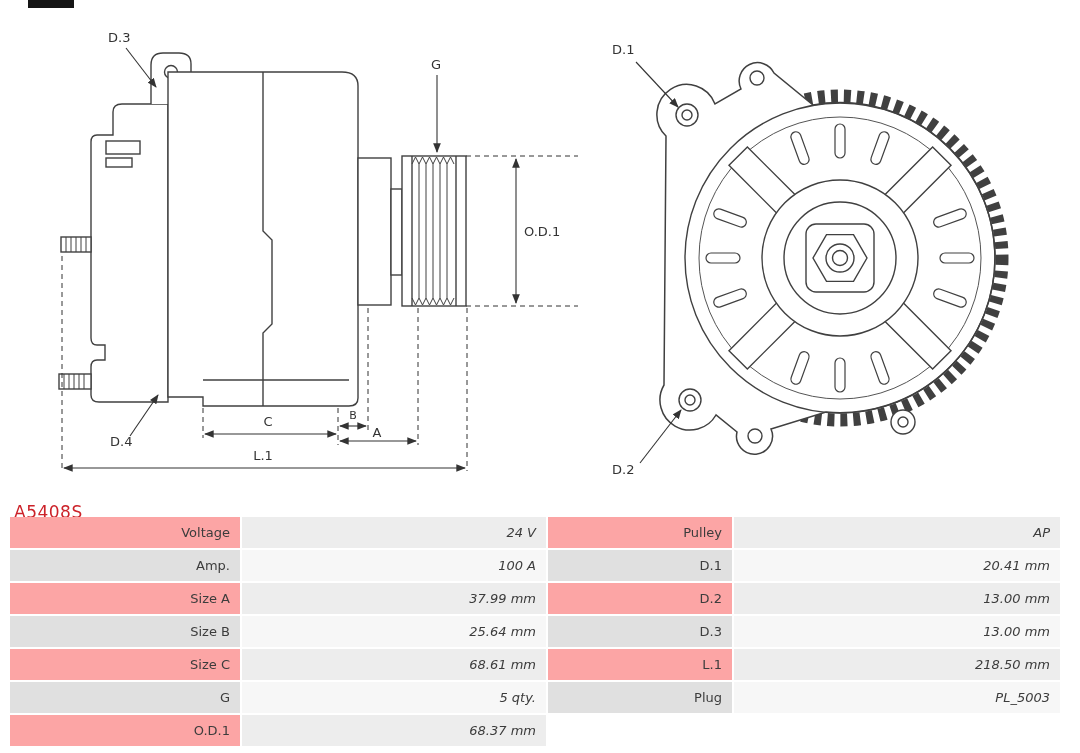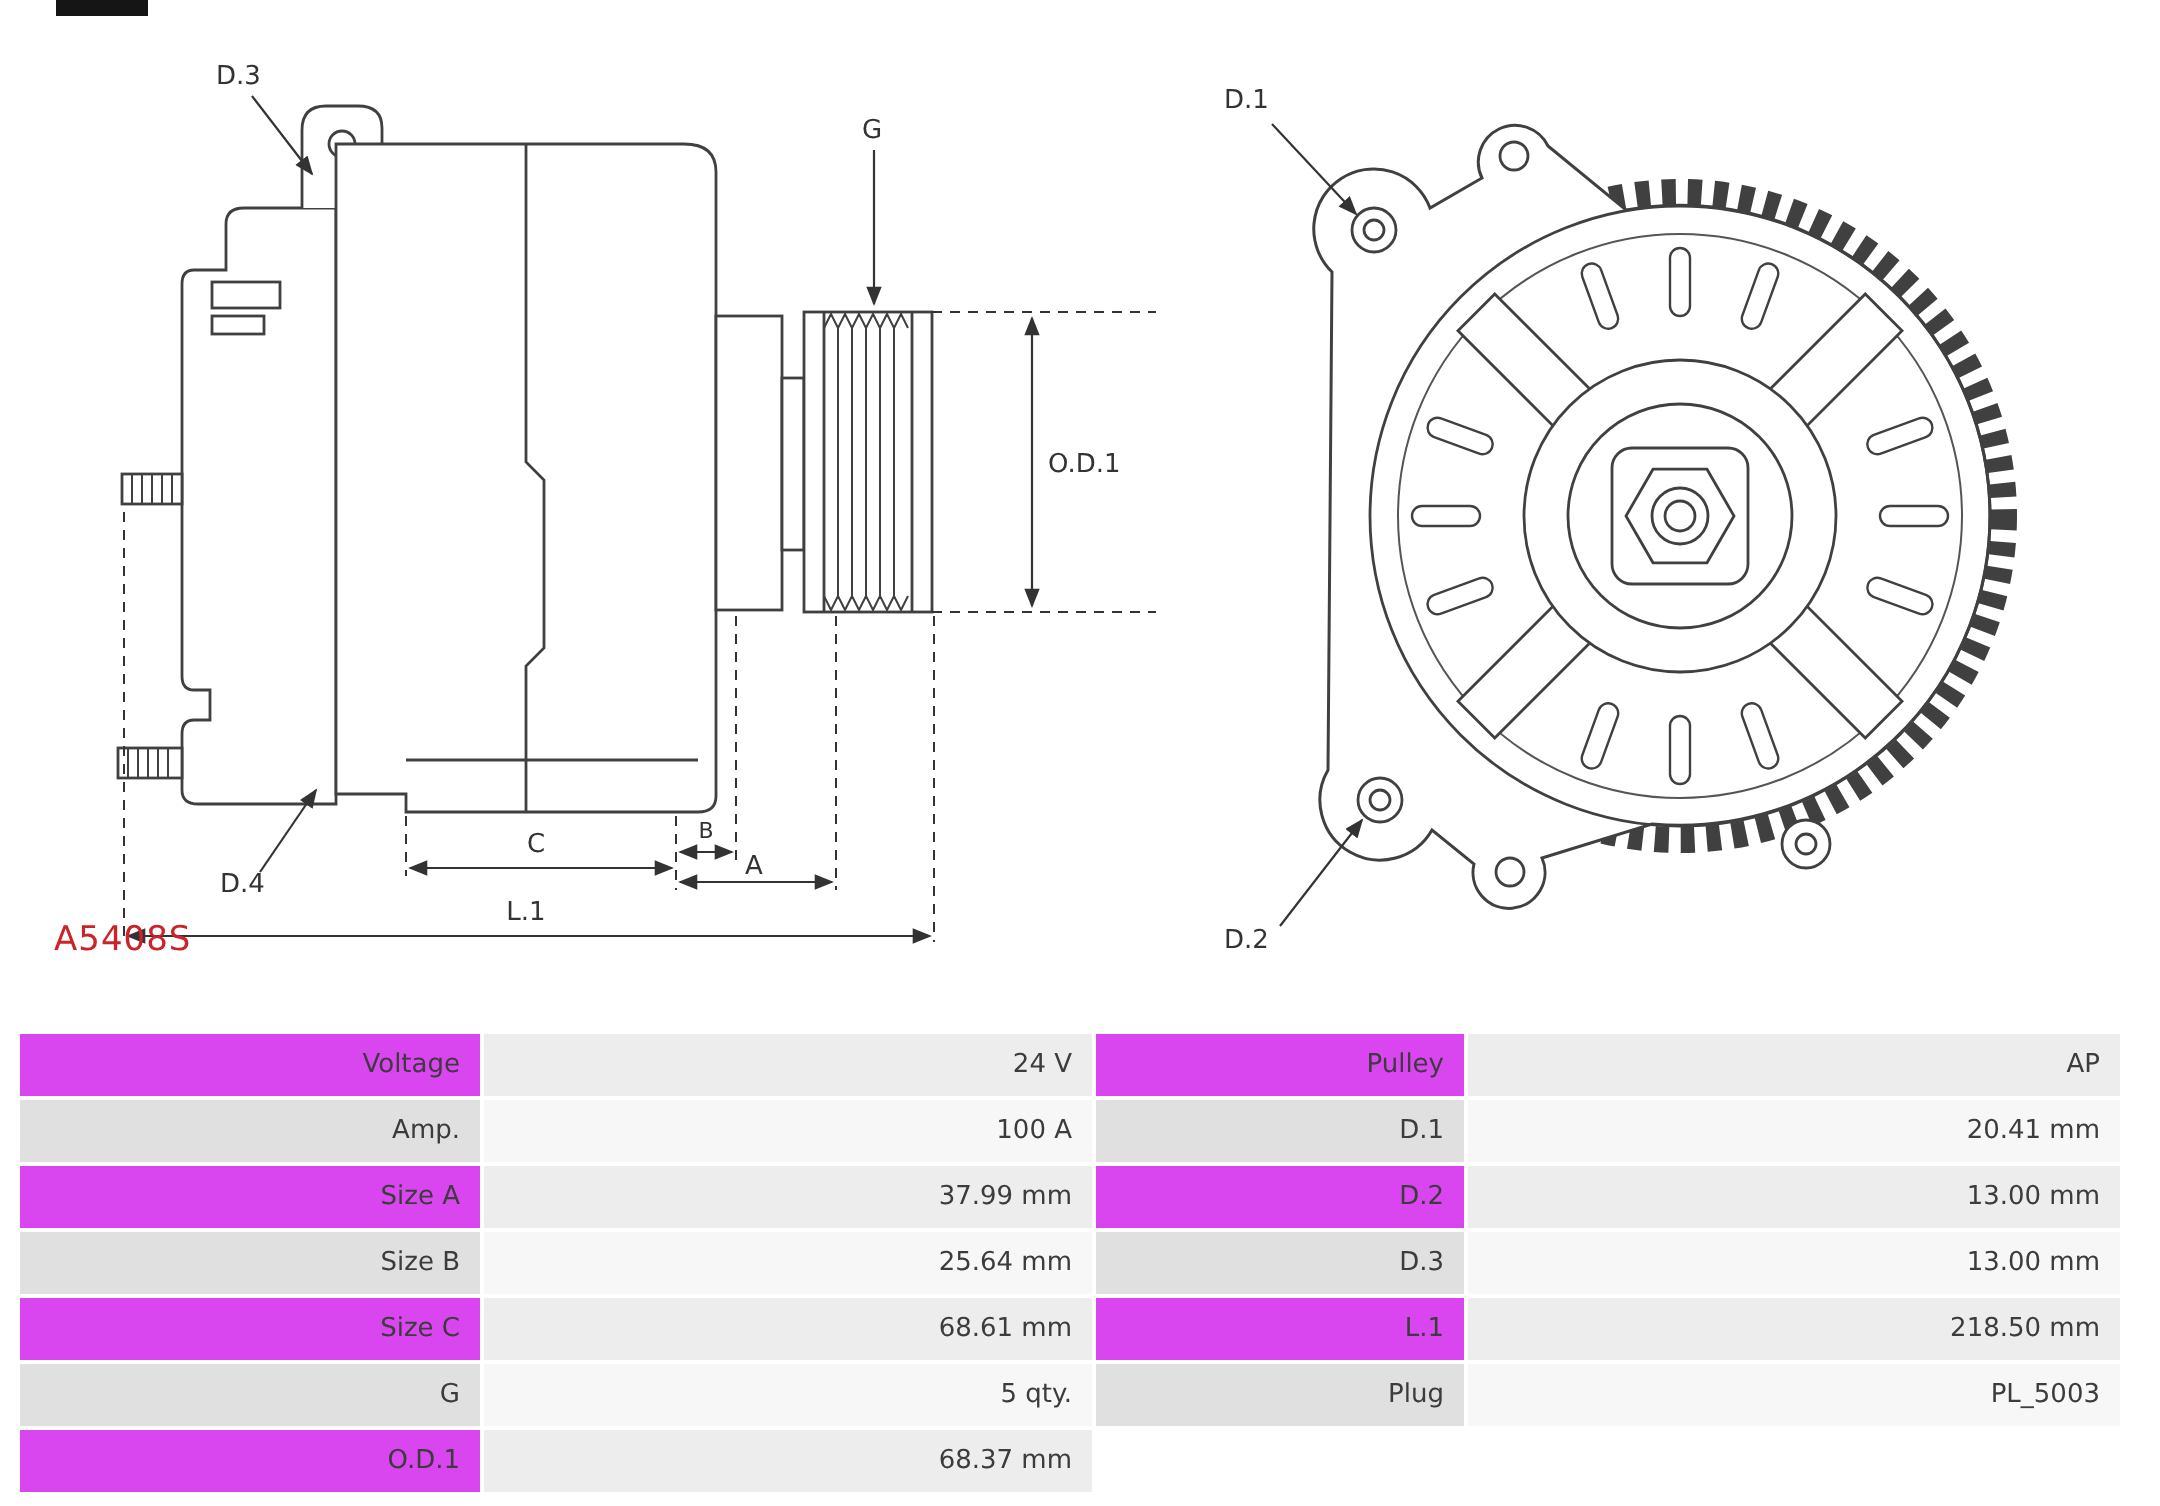--- a/index.html
+++ b/index.html
@@ -7,36 +7,36 @@
     width:1080px;height:753px;position:relative;overflow:hidden;
     background:#ffffff;
     font-family:"DejaVu Sans","Liberation Sans",sans-serif;
   }
   .logo-frag{position:absolute;left:28px;top:0;width:46px;height:8px;background:#151515;}
   .drawing{position:absolute;left:0;top:8px;width:1080px;height:478px;}
   svg .dwg-label{font:13px "DejaVu Sans",sans-serif;fill:#333;stroke:none;}
   svg .dwg-label.small{font-size:11px;}
   svg .dash{stroke-dasharray:5 4;stroke-width:1;}
   .part-number{
-    position:absolute;left:14px;top:460px;
-    font-size:17px;color:#cc2229;font-weight:400;letter-spacing:.5px;margin-left:13px;
+    position:absolute;left:14px;top:502px;
+    font-size:17px;color:#cc2229;font-weight:400;letter-spacing:.5px;
   }
   .spec-table{
     position:absolute;left:10px;top:517px;width:1050px;
     display:grid;grid-template-columns:230px 304px 184px 326px;
     column-gap:2px;row-gap:2px;
   }
   .trow{display:contents;}
   .cell{
     height:31px;line-height:31px;text-align:right;padding-right:10px;
     font-size:13px;color:#3c3c3c;box-sizing:border-box;
     white-space:nowrap;overflow:hidden;
   }
-  .lab{background:#d946ef;}
-  .val{background:#ededed;}
+  .lab{background:#fca5a5;}
+  .val{background:#ededed;font-style:italic;}
   .trow:nth-child(even) .lab{background:#e0e0e0;}
   .trow:nth-child(even) .val{background:#f7f7f7;}
   .trow:last-child .c3,.trow:last-child .c4{background:transparent;}
 </style>
 </head>
 <body>
 
 <div class="logo-frag"></div>
 
 <div class="drawing">

